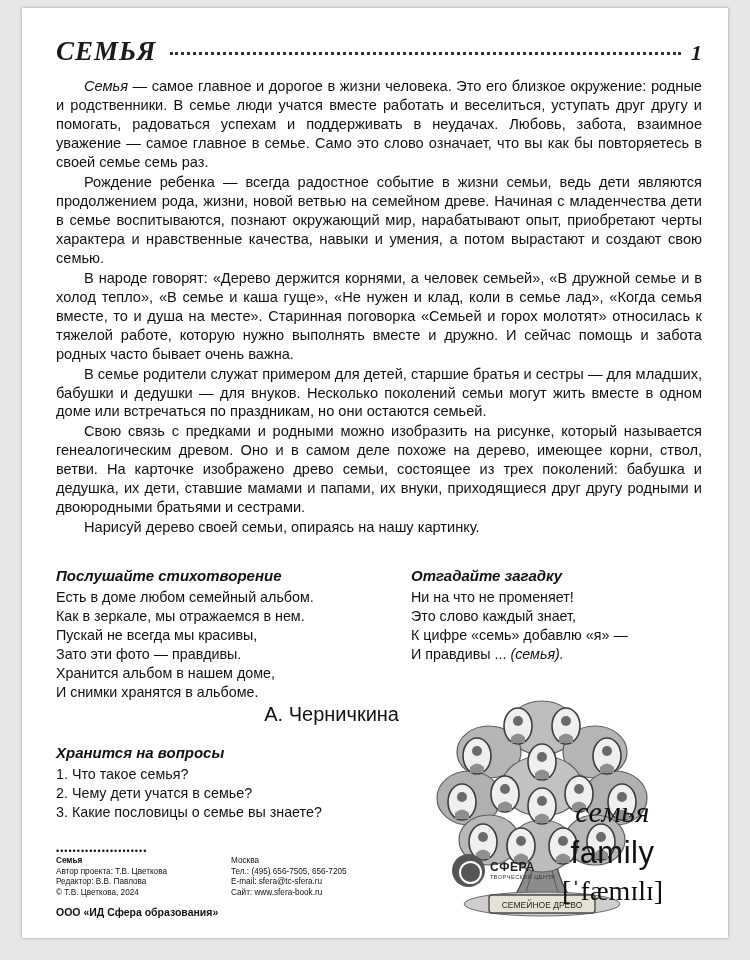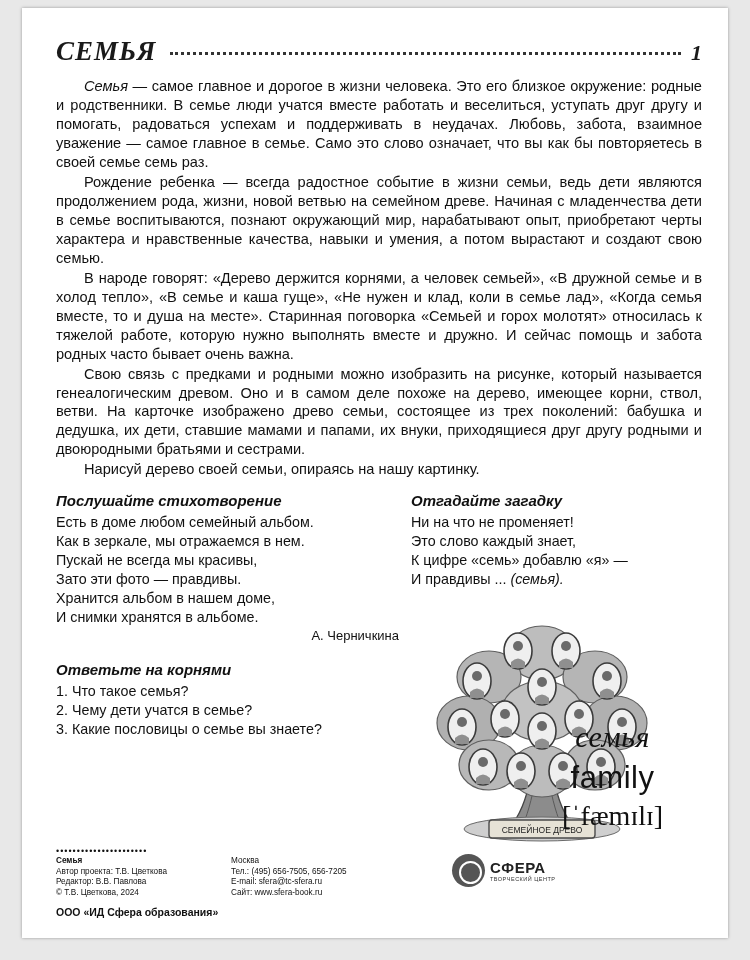--- a/index.html
+++ b/index.html
@@ -65,21 +65,21 @@
     text-indent: 28px;
     hyphens: auto;
   }
   .body-text p .it {
     font-style: italic;
   }
 
   
   .cols {
     display: flex;
-    margin-top: 13px;
+    margin-top: 30px;
   }
   .col-left {
     width: 355px;
     padding-right: 12px;
     box-sizing: border-box;
   }
   .col-right {
     flex: 1;
     position: relative;
   }
@@ -92,21 +92,21 @@
     margin: 0 0 4px 0;
   }
   .verse-line, .riddle-line, .q-line {
     font-family: "Liberation Sans", sans-serif;
     font-size: 14.3px;
     line-height: 1.33;
     color: #111;
   }
   .verse-author {
     font-family: "Liberation Sans", sans-serif;
-    font-size: 13px;
+    font-size: 20px;
     text-align: right;
     margin-top: 1px;
     color: #111;
   }
   .questions {
     margin-top: 18px;
   }
   .riddle-answer {
     font-style: italic;
   }
@@ -204,21 +204,21 @@
     width: 19px; height: 19px;
     border-radius: 50%;
     border: 2px solid #fff;
   }
   .logo-text {
     margin-left: 5px;
   }
   .logo-name {
     font-family: "Liberation Sans", sans-serif;
     font-weight: bold;
-    font-size: 15px;
+    font-size: 12px;
     color: #222;
     letter-spacing: 0.5px;
   }
   .logo-sub {
     font-family: "Liberation Sans", sans-serif;
     font-size: 5.5px;
     color: #333;
     letter-spacing: 0.5px;
   }
 </style>
@@ -230,38 +230,39 @@
   <div class="header">
     <div class="header-title">СЕМЬЯ</div>
     <div class="header-dots"></div>
     <div class="header-page">1</div>
   </div>
 
   <div class="body-text">
     <p><span class="it">Семья</span><span> — самое главное и дорогое в жизни человека. Это его близкое окружение: родные и родственники. В семье люди учатся вместе работать и веселиться, уступать друг другу и помогать, радоваться успехам и поддерживать в неудачах. Любовь, забота, взаимное уважение — самое главное в семье. Само это слово означает, что вы как бы повторяетесь в своей семье семь раз.</span></p>
     <p>Рождение ребенка — всегда радостное событие в жизни семьи, ведь дети являются продолжением рода, жизни, новой ветвью на семейном древе. Начиная с младенчества дети в семье воспитываются, познают окружающий мир, нарабатывают опыт, приобретают черты характера и нравственные качества, навыки и умения, а потом вырастают и создают свою семью.</p>
     <p>В народе говорят: «Дерево держится корнями, а человек семьей», «В дружной семье и в холод тепло», «В семье и каша гуще», «Не нужен и клад, коли в семье лад», «Когда семья вместе, то и душа на месте». Старинная поговорка «Семьей и горох молотят» относилась к тяжелой работе, которую нужно выполнять вместе и дружно. И сейчас помощь и забота родных часто бывает очень важна.</p>
+    <p>В семье родители служат примером для детей, старшие братья и сестры — для младших, бабушки и дедушки — для внуков. Несколько поколений семьи могут жить вместе в одном доме или встречаться по праздникам, но они остаются семьей.</p>
     <p>Свою связь с предками и родными можно изобразить на рисунке, который называется генеалогическим древом. Оно и в самом деле похоже на дерево, имеющее корни, ствол, ветви. На карточке изображено древо семьи, состоящее из трех поколений: бабушка и дедушка, их дети, ставшие мамами и папами, их внуки, приходящиеся друг другу родными и двоюродными братьями и сестрами.</p>
     <p>Нарисуй дерево своей семьи, опираясь на нашу картинку.</p>
   </div>
 
   <div class="cols">
 
     <div class="col-left">
       <div class="sub-head">Послушайте стихотворение</div>
       <div class="verse-line">Есть в доме любом семейный альбом.</div>
       <div class="verse-line">Как в зеркале, мы отражаемся в нем.</div>
       <div class="verse-line">Пускай не всегда мы красивы,</div>
       <div class="verse-line">Зато эти фото — правдивы.</div>
       <div class="verse-line">Хранится альбом в нашем доме,</div>
       <div class="verse-line">И снимки хранятся в альбоме.</div>
       <div class="verse-author">А. Черничкина</div>
 
       <div class="questions">
-        <div class="sub-head">Ответьте на корнями</div>
+        <div class="sub-head">Хранится на вопросы</div>
         <div class="q-line">1. Что такое семья?</div>
         <div class="q-line">2. Чему дети учатся в семье?</div>
         <div class="q-line">3. Какие пословицы о семье вы знаете?</div>
       </div>
     </div>
 
     <div class="col-right">
       <div class="sub-head">Отгадайте загадку</div>
       <div class="riddle-line">Ни на что не променяет!</div>
       <div class="riddle-line">Это слово каждый знает,</div>

